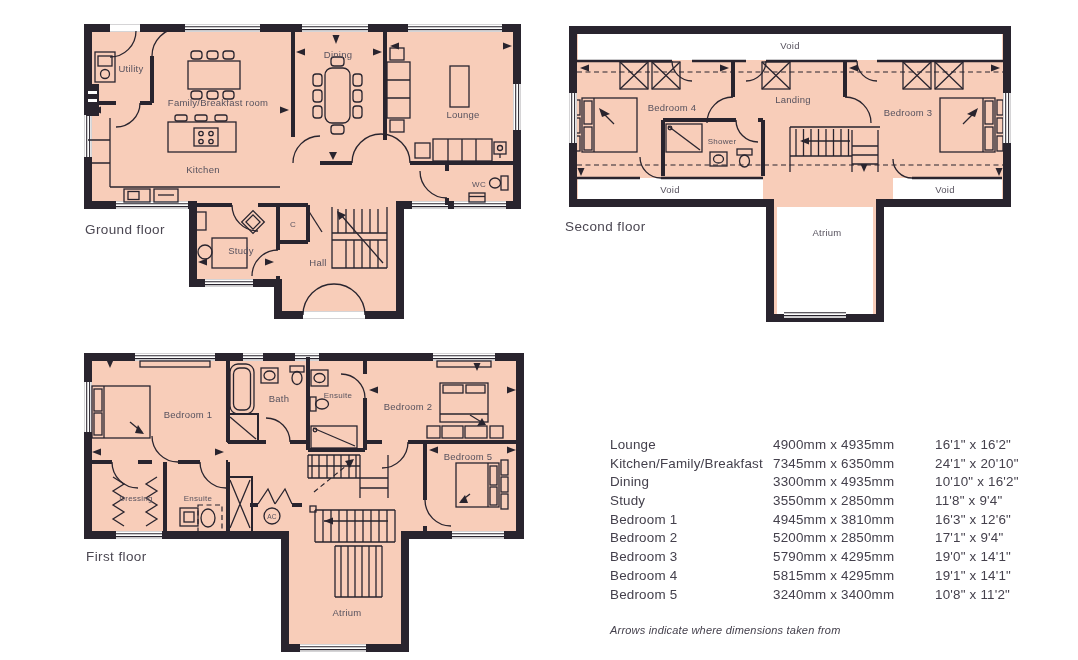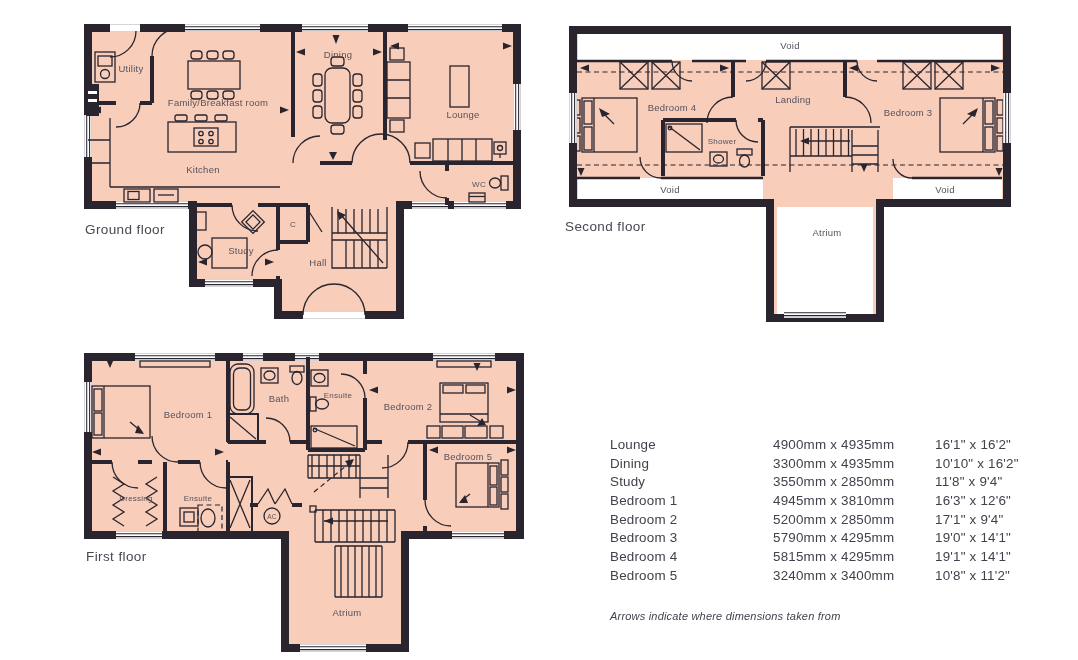--- a/index.html
+++ b/index.html
@@ -19,21 +19,21 @@
   .arr{fill:#29242e;stroke:none;}
   .lbl{font-family:"Liberation Sans",sans-serif;font-size:9.5px;fill:#57525e;letter-spacing:.25px;}
   .lbl-sm{font-size:8px;}
   .lbl-xs{font-size:6.5px;}
   .floor-lbl{font-family:"Liberation Sans",sans-serif;font-size:13.5px;fill:#4b4752;letter-spacing:.4px;}
   
   .dims{position:absolute;left:610px;top:437px;width:450px;color:#44404c;
         font-size:13.4px;letter-spacing:.2px;}
   .dims-row{display:grid;grid-template-columns:163px 162px auto;height:18.7px;
             align-items:baseline;white-space:nowrap;}
-  .footnote{position:absolute;left:610px;top:610px;font-style:italic;
+  .footnote{position:absolute;left:610px;top:624px;font-style:italic;
             font-size:11px;color:#44404c;letter-spacing:.2px;}
 </style>
 </head>
 <body>
 
 <div id="sheet">
 
   <svg class="plan" viewBox="70 8 480 330" style="left:70px;top:8px;width:480px;height:330px">
     <path class="fp" d="M88,28 H517 V205 H400 V315 H278 V283 H193 V205 H88 Z"></path>
 
@@ -459,20 +459,25 @@
     <text class="floor-lbl" x="86" y="561">First floor</text>
   </svg>
 
   <div class="dims">
     <div class="dims-row">
       <span>Lounge</span>
       <span>4900mm x 4935mm</span>
       <span>16'1" x 16'2"</span>
     </div>
     <div class="dims-row">
+      <span>Kitchen/Family/Breakfast</span>
+      <span>7345mm x 6350mm</span>
+      <span>24'1" x 20'10"</span>
+    </div>
+    <div class="dims-row">
       <span>Dining</span>
       <span>3300mm x 4935mm</span>
       <span>10'10" x 16'2"</span>
     </div>
     <div class="dims-row">
       <span>Study</span>
       <span>3550mm x 2850mm</span>
       <span>11'8" x 9'4"</span>
     </div>
     <div class="dims-row">

